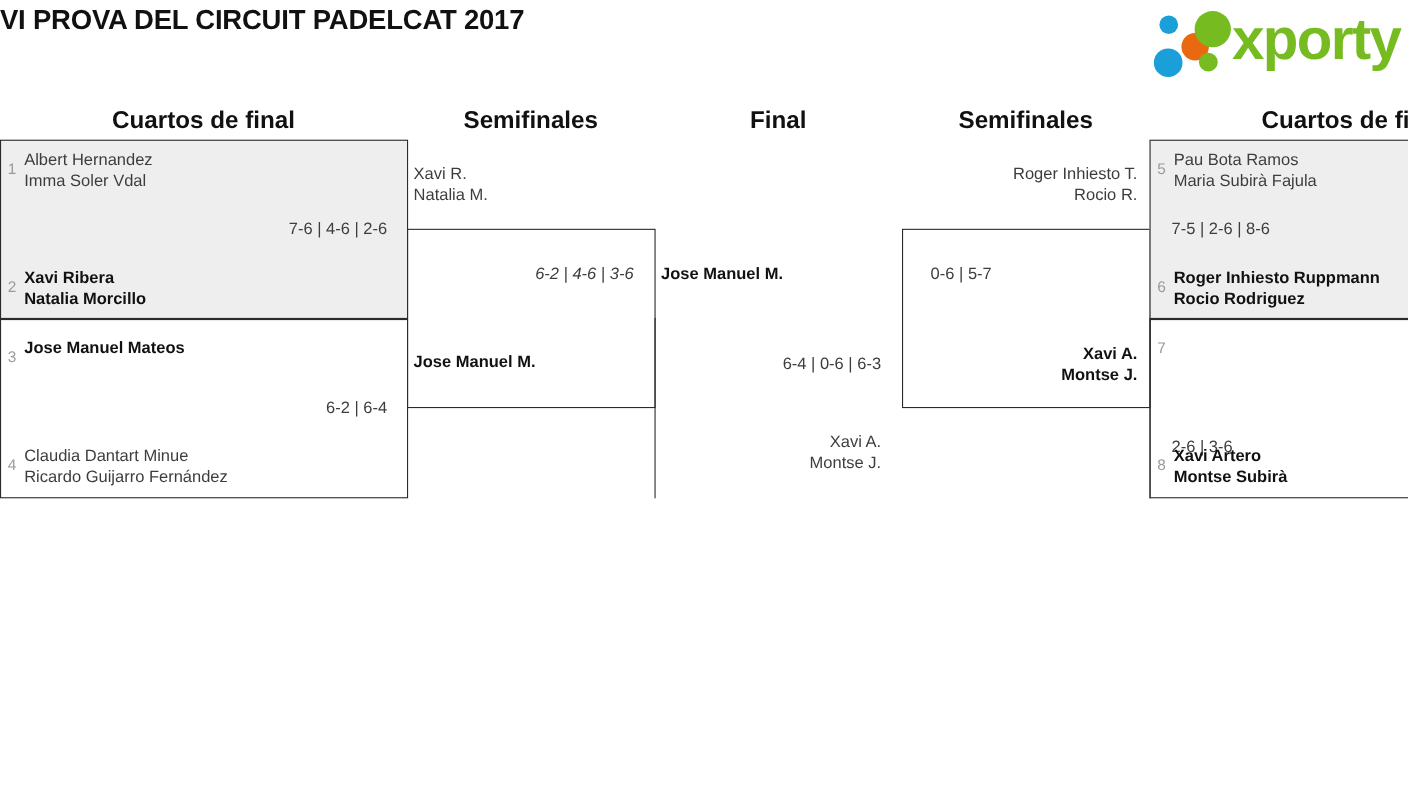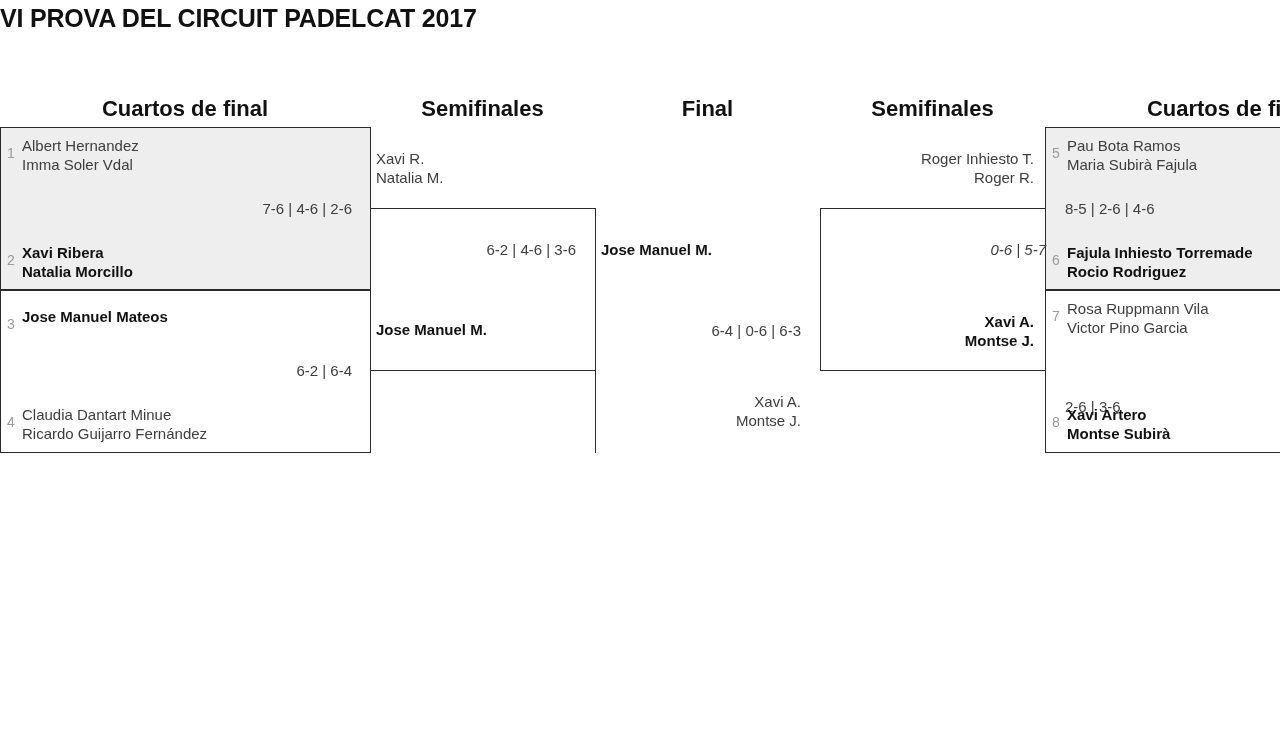--- a/index.html
+++ b/index.html
@@ -130,34 +130,34 @@
     color: #111111;
   }
   .names.ralign { text-align: right; }
 
   .score {
     position: absolute;
     font-size: 15px;
     color: #3d3d3d;
     white-space: nowrap;
   }
-  .score.ralign { text-align: right; font-style: italic; }
+  .score.ralign { text-align: left; }
 
   
   #qf1-top    { left: 0px;   top: 136px; }
   #qf1-score  { left: 0px;   top: 200px; width: 352px; text-align: right; }
   #qf1-bottom { left: 0px;   top: 243px; }
   
   #qf2-top    { left: 0px;   top: 307px; }
   #qf2-score  { left: 0px;   top: 362px; width: 352px; text-align: right; }
   #qf2-bottom { left: 0px;   top: 405px; }
 
   
   #sfl-top    { left: 376px; top: 149px; }
-  #sfl-score  { left: 376px; top: 241px; width: 200px; text-align: right; }
+  #sfl-score  { left: 376px; top: 241px; width: 200px; text-align: right; font-style: italic; }
   #sfl-bottom { left: 376px; top: 320px; }
 
   
   #fin-top    { left: 601px; top: 240px; }
   #fin-score  { left: 601px; top: 322px; width: 200px; text-align: right; }
   #fin-bottom { left: 601px; top: 392px; width: 200px; }
 
   
   #sfr-top    { left: 826px; top: 149px; width: 208px; }
   #sfr-score  { left: 846px; top: 241px; width: 200px; }
@@ -174,20 +174,30 @@
 </style>
 </head>
 <body>
 
 <div id="header">
 
   <div id="title-block">
     <div class="title-line">VI PROVA DEL CIRCUIT PADELCAT 2017</div>
   </div>
 
+  <div id="logo">
+    <div id="logo-dots">
+      <span class="dot dot-blue-sm"></span>
+      <span class="dot dot-orange"></span>
+      <span class="dot dot-green-lg"></span>
+      <span class="dot dot-green-sm"></span>
+      <span class="dot dot-blue-lg"></span>
+    </div>
+    <div id="logo-word">xporty</div>
+  </div>
 
 </div>
 
 <div class="col-header" id="hdr-qf-left">Cuartos de final</div>
 <div class="col-header" id="hdr-sf-left">Semifinales</div>
 <div class="col-header" id="hdr-final">Final</div>
 <div class="col-header" id="hdr-sf-right">Semifinales</div>
 <div class="col-header" id="hdr-qf-right">Cuartos de final</div>
 
 <div class="box shaded" id="qf1"></div>
@@ -253,53 +263,49 @@
 <div class="entry right-align" id="fin-bottom">
   <span class="names ralign" style="width:100%">
     <span>Xavi A.</span><br>
     <span>Montse J.</span>
   </span>
 </div>
 
 <div class="entry" id="sfr-top">
   <span class="names ralign" style="width:100%">
     <span>Roger Inhiesto T.</span><br>
-    <span>Roger R.</span>
+    <span>Rocio R.</span>
   </span>
 </div>
 <div class="score ralign" id="sfr-score">0-6 | 5-7</div>
 <div class="entry" id="sfr-bottom">
   <span class="names winner ralign" style="width:100%">
     <span>Xavi A.</span><br>
     <span>Montse J.</span>
   </span>
 </div>
 
 <div class="entry" id="qf3-top">
   <span class="seed">5</span>
   <span class="names">
     <span>Pau Bota Ramos</span><br>
     <span>Maria Subirà Fajula</span>
   </span>
 </div>
-<div class="score" id="qf3-score">8-5 | 2-6 | 4-6</div>
+<div class="score" id="qf3-score">7-5 | 2-6 | 8-6</div>
 <div class="entry" id="qf3-bottom">
   <span class="seed">6</span>
   <span class="names winner">
-    <span>Fajula Inhiesto Torremade</span><br>
+    <span>Roger Inhiesto Ruppmann</span><br>
     <span>Rocio Rodriguez</span>
   </span>
 </div>
 
 <div class="entry" id="qf4-top">
   <span class="seed">7</span>
-  <span class="names">
-    <span>Rosa Ruppmann Vila</span><br>
-    <span>Victor Pino Garcia</span>
-  </span>
 </div>
 <div class="score" id="qf4-score">2-6 | 3-6</div>
 <div class="entry" id="qf4-bottom">
   <span class="seed">8</span>
   <span class="names winner">
     <span>Xavi Artero</span><br>
     <span>Montse Subirà</span>
   </span>
 </div>
 

